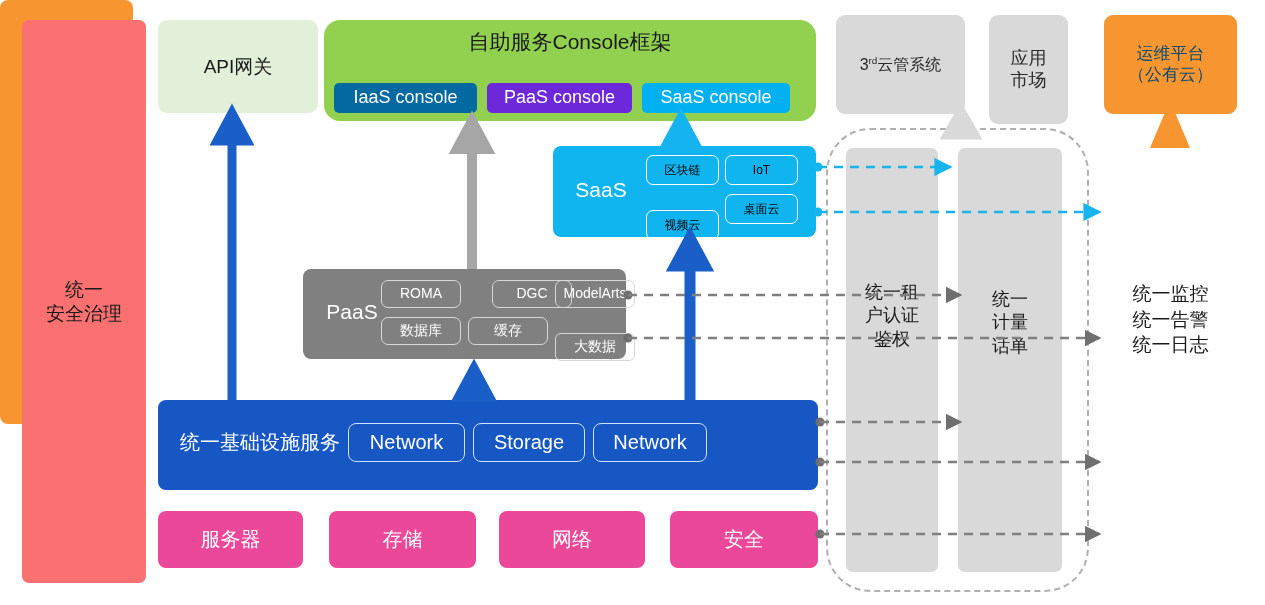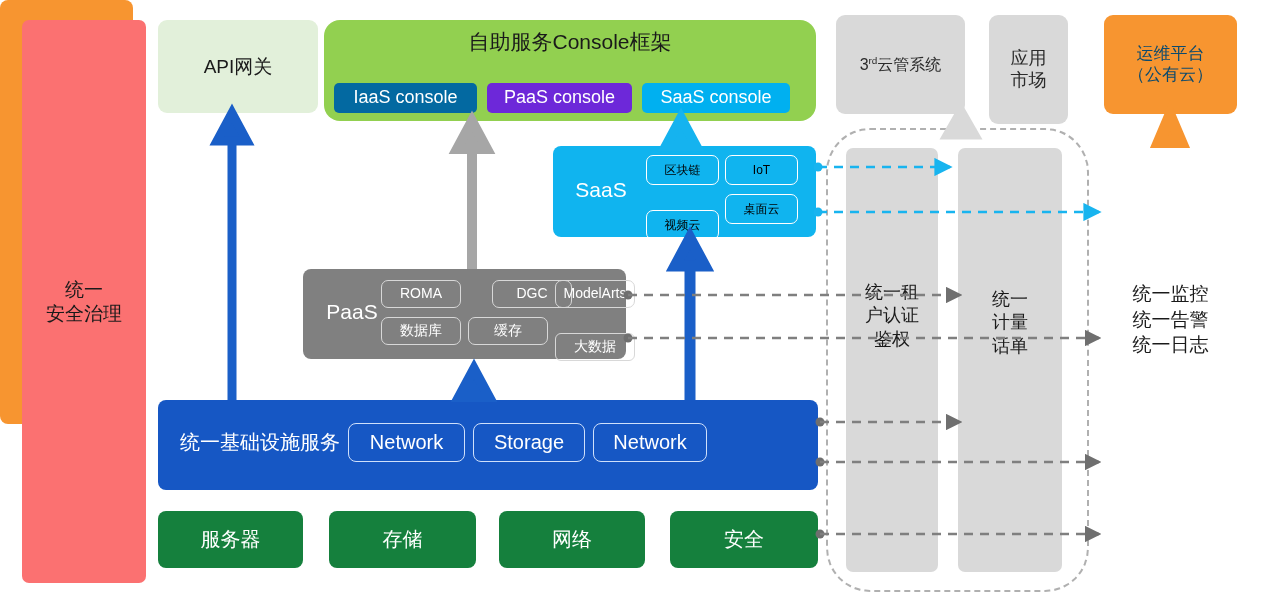--- a/index.html
+++ b/index.html
@@ -52,21 +52,21 @@
   
   #iaas{left:158px;top:400px;width:660px;height:90px;background:#1657c4;border-radius:8px;display:block;}
   #iaas-label{position:absolute;left:14px;top:30px;width:176px;text-align:center;color:#fff;font-size:20px;}
   .iaas-chip{position:absolute;top:23px;height:37px;border:1.6px solid #cfe0fb;border-radius:8px;display:flex;align-items:center;justify-content:center;color:#fff;font-size:20px;}
   #ic-0{left:190px;width:115px;}
   #ic-1{left:315px;width:110px;}
   #ic-2{left:435px;width:112px;}
   #ic-3{left:557px;width:108px;}
 
   
-  .res{position:absolute;top:511px;height:57px;background:#15803d;border-radius:8px;display:flex;align-items:center;justify-content:center;color:#fff;font-size:20px;}
+  .res{position:absolute;top:511px;height:57px;background:#ec4899;border-radius:8px;display:flex;align-items:center;justify-content:center;color:#fff;font-size:20px;}
   #res-0{left:158px;width:145px;}
   #res-1{left:329px;width:147px;}
   #res-2{left:499px;width:146px;}
   #res-3{left:670px;width:148px;}
 
   
   #dash-container{position:absolute;left:826px;top:128px;width:263px;height:464px;border:2.4px dashed #b0b0b0;border-radius:44px;box-sizing:border-box;}
 
   
   .gcol{position:absolute;background:#d9d9d9;border-radius:7px;}

